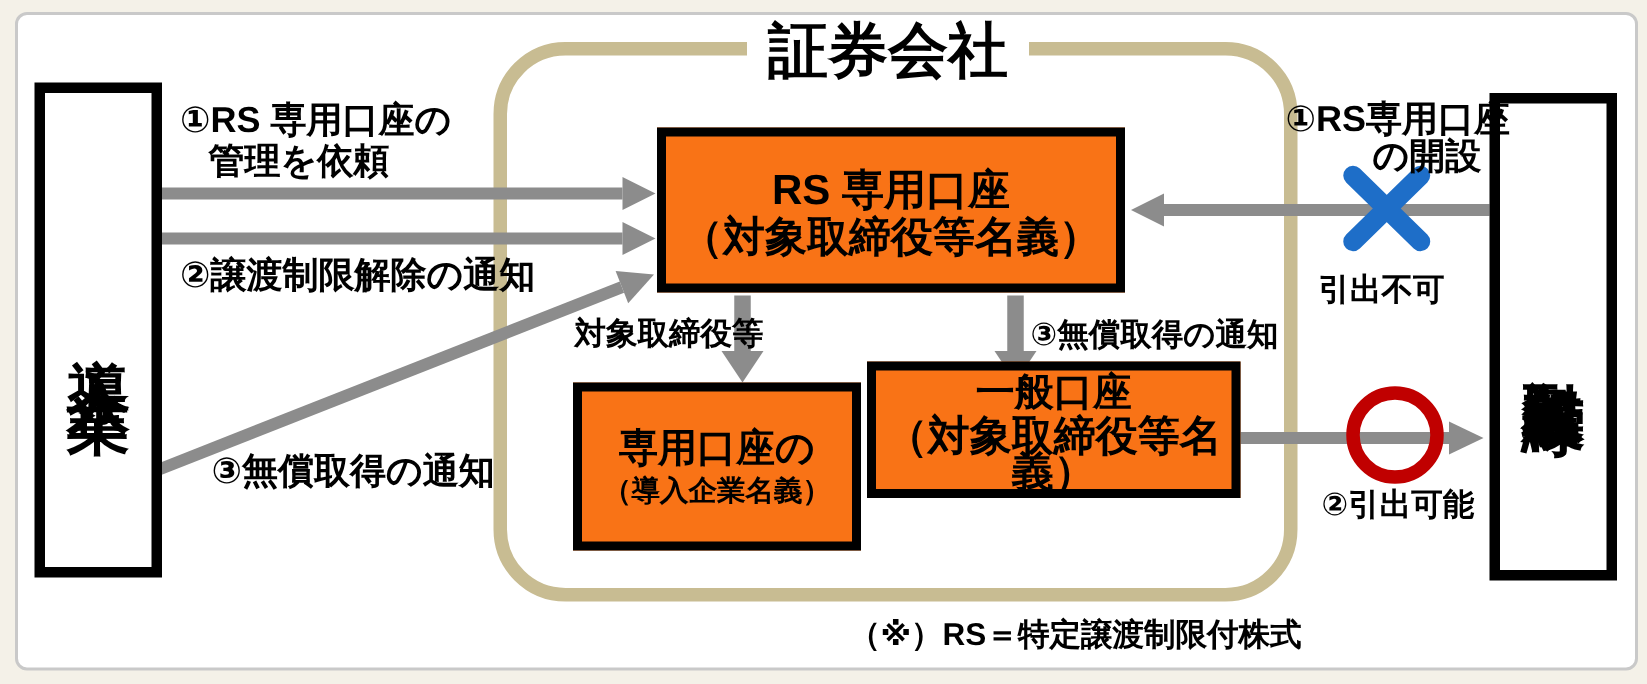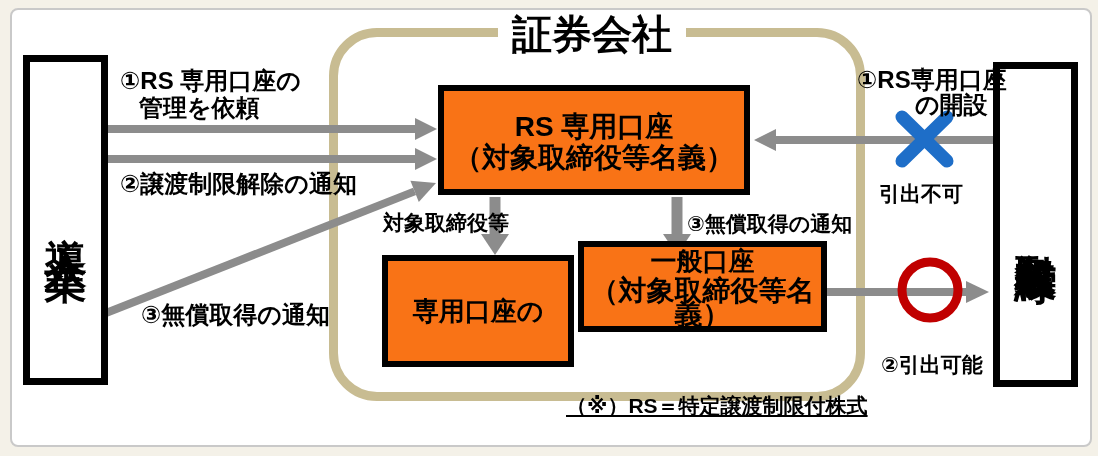--- a/index.html
+++ b/index.html
@@ -103,30 +103,31 @@
   <span class="vtext vtext-right">対象取締役等</span>
 </div>
 
 <div class="acct acct-rs">
   <div class="acct-title">RS 専用口座</div>
   <div class="acct-sub">（対象取締役等名義）</div>
 </div>
 
 <div class="acct acct-treasury">
   <div class="acct-title">専用口座の</div>
+  <div class="acct-sub">（導入企業名義）</div>
 </div>
 
 <div class="acct acct-general">
   <div class="acct-title">一般口座</div>
   <div class="acct-sub">（対象取締役等名義）</div>
 </div>
 
 <div class="lbl" style="left:120px;top:69px;">①RS 専用口座の</div>
 <div class="lbl" style="left:139px;top:96px;">管理を依頼</div>
 <div class="lbl" style="left:120px;top:172px;">②譲渡制限解除の通知</div>
 <div class="lbl" style="left:129px;top:303px;margin-left:12px;">③無償取得の通知</div>
 <div class="lbl lbl-lg" style="left:383px;top:211px;">対象取締役等</div>
 <div class="lbl lbl-lg" style="left:687px;top:212px;">③無償取得の通知</div>
 <div class="lbl" style="left:857px;top:68px;">①RS専用口座</div>
 <div class="lbl" style="left:871px;top:93px;margin-left:44px;">の開設</div>
 <div class="lbl lbl-lg" style="left:879px;top:182px;">引出不可</div>
-<div class="lbl lbl-lg" style="left:881px;top:325px;margin-top:28px;">②引出可能</div>
-<div class="lbl lbl-lg" style="left:566px;top:394px;text-decoration:underline;">（※）RS＝特定譲渡制限付株式</div>
+<div class="lbl lbl-lg" style="left:881px;top:325px;">②引出可能</div>
+<div class="lbl lbl-lg" style="left:566px;top:412px;">（※）RS＝特定譲渡制限付株式</div>
 
 </body></html>

